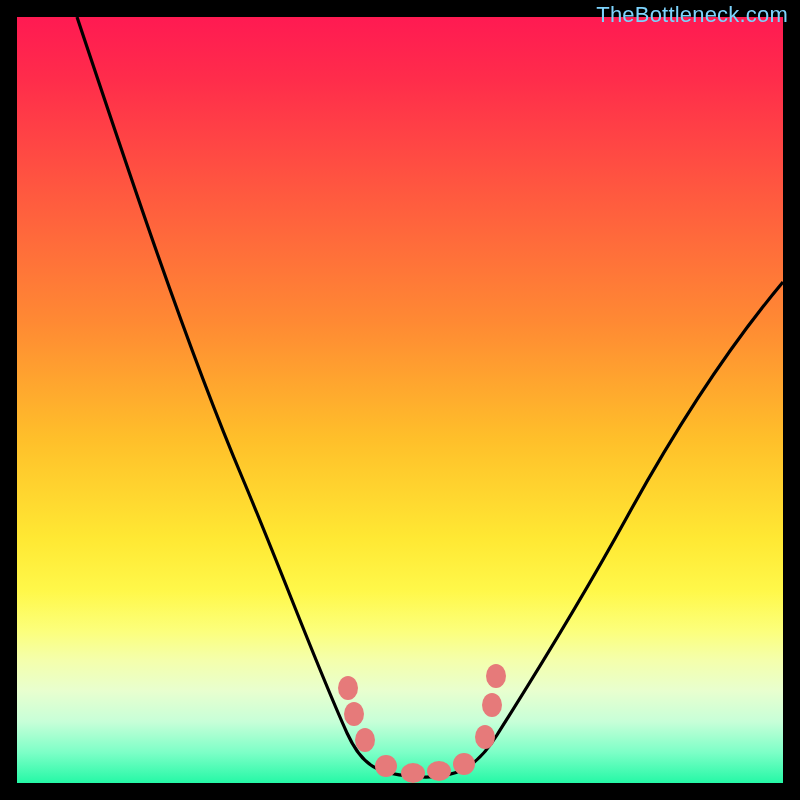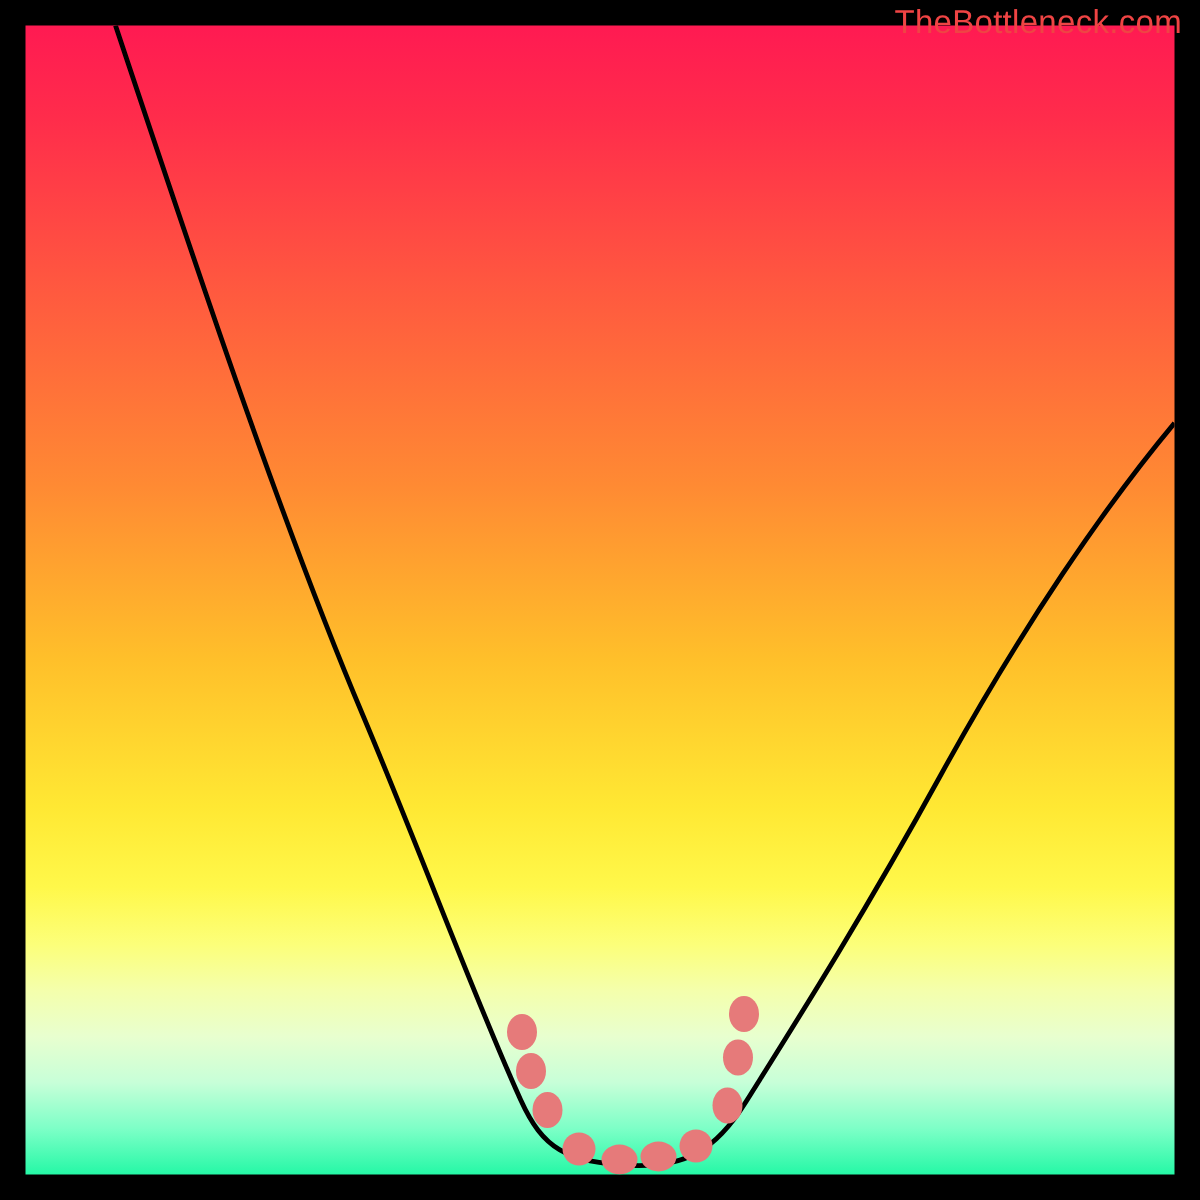--- a/index.html
+++ b/index.html
@@ -29,21 +29,21 @@
       #f4ffac 84%,
       #e8ffcf 88%,
       #c7ffd8 92%,
       #7dffc7 96%,
       #25f8a6 100%);
   }
   .watermark {
     position: absolute;
     top: 2px;
     right: 12px;
-    color: #ef4444;
+    color: #7dd3fc;
     font-size: 22px;
     font-weight: 500;
     letter-spacing: 0.2px;
   }
   svg.curve {
     position: absolute;
     left: 0;
     top: 0;
     width: 766px;
     height: 766px;

